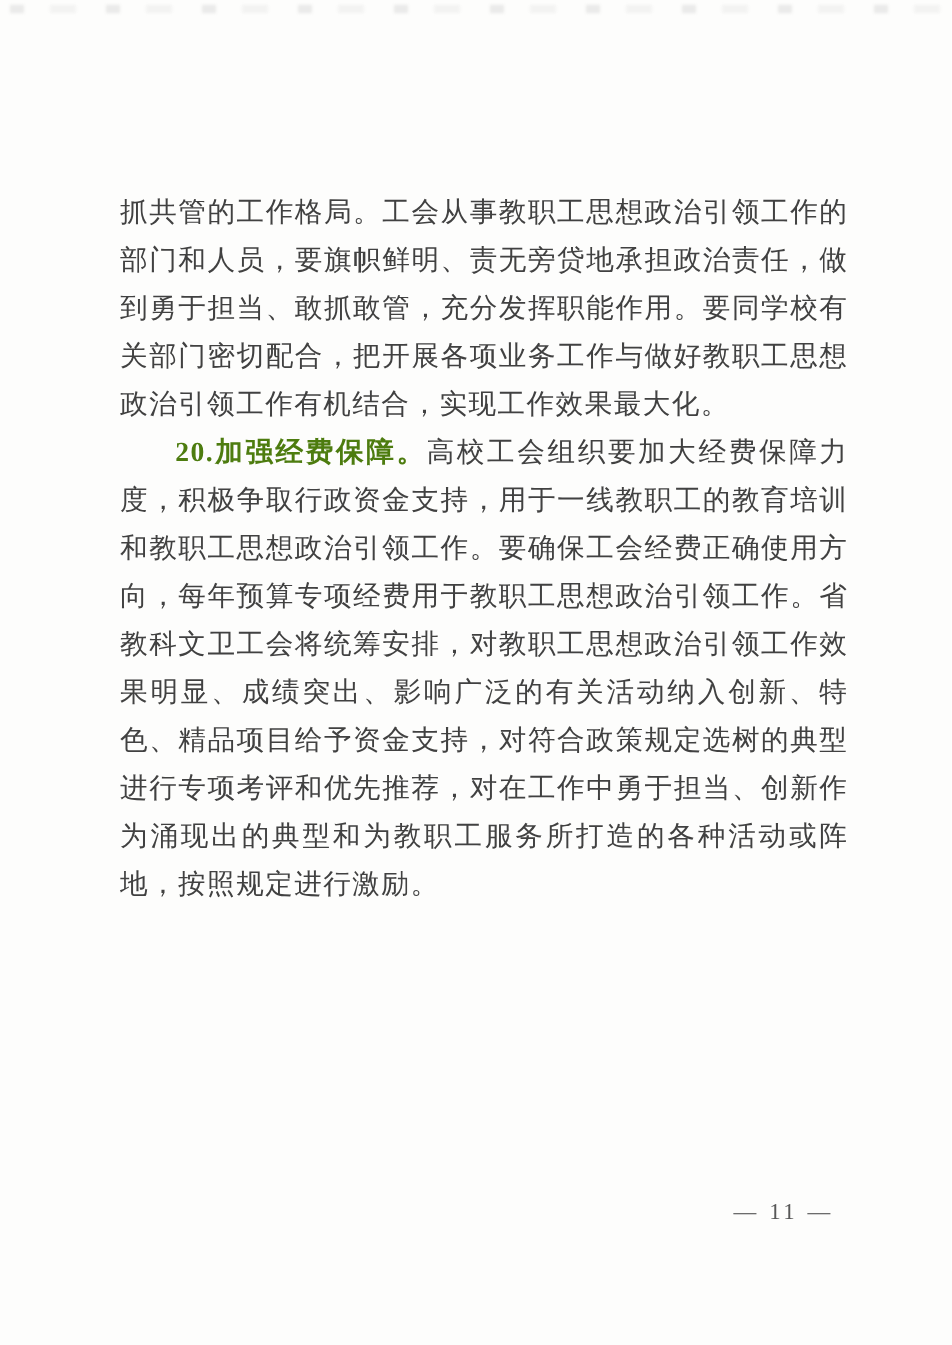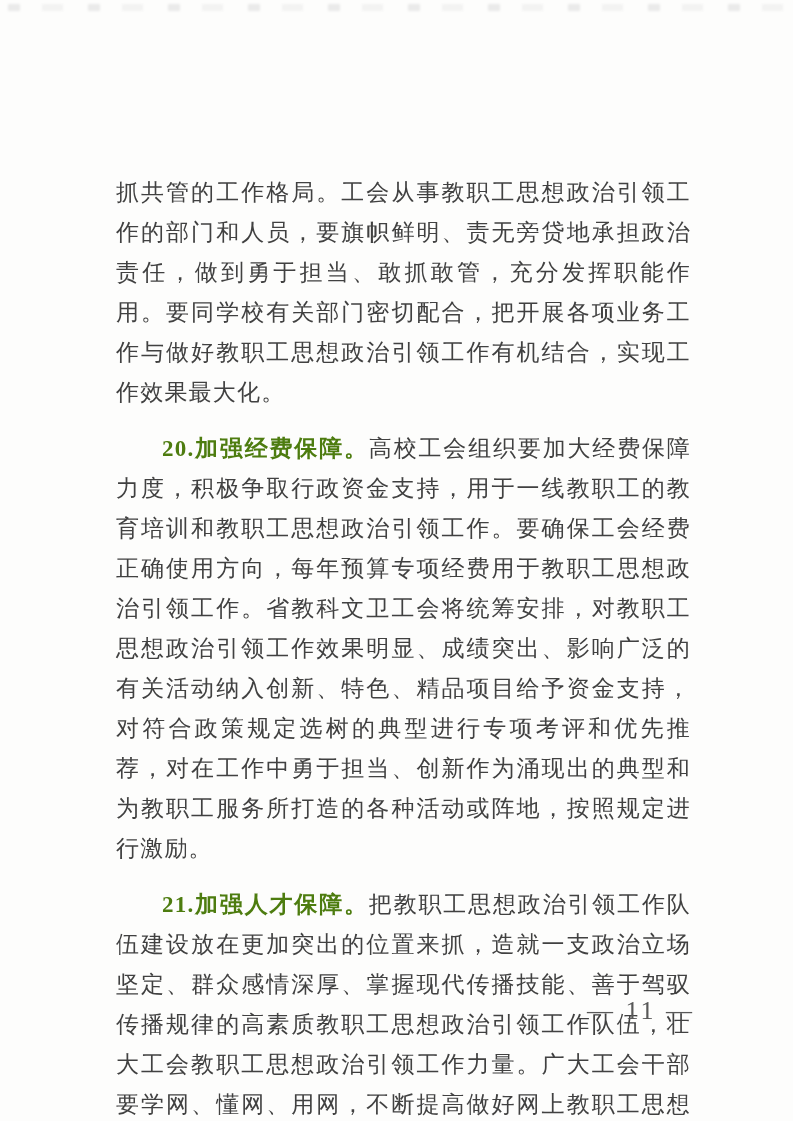--- a/index.html
+++ b/index.html
@@ -38,54 +38,53 @@
     top: 157px;
     width: 607px;
     font-size: 23px;
     line-height: 40px;
     color: #414141;
     text-align: justify;
     text-justify: inter-character;
     letter-spacing: 1.2px;
   }
   p.para {
-    margin: 16px;
+    margin: 0;
     padding: 0;
     text-indent: 2em;
   }
   p.para.no-indent {
     text-indent: 0;
   }
   .lead {
     font-weight: 700;
     color: #4d7c0f;
   }
   .page-number {
     position: absolute;
     top: 1000px;
     right: 98px;
-    font-size: 26px;
+    font-size: 19px;
     line-height: 22px;
     color: #585858;
     letter-spacing: 3px;
     font-family: "Liberation Serif", serif;
   }
 </style>
 </head>
 <body>
 
 <div class="page">
 
   <div class="scan-artifact-top"></div>
 
   <div class="doc-body">
 
     <p class="para no-indent"><span class="body-text">抓共管的工作格局。工会从事教职工思想政治引领工作的部门和人员，要旗帜鲜明、责无旁贷地承担政治责任，做到勇于担当、敢抓敢管，充分发挥职能作用。要同学校有关部门密切配合，把开展各项业务工作与做好教职工思想政治引领工作有机结合，实现工作效果最大化。</span></p>
 
     <p class="para"><strong class="lead">20.加强经费保障。</strong><span class="body-text">高校工会组织要加大经费保障力度，积极争取行政资金支持，用于一线教职工的教育培训和教职工思想政治引领工作。要确保工会经费正确使用方向，每年预算专项经费用于教职工思想政治引领工作。省教科文卫工会将统筹安排，对教职工思想政治引领工作效果明显、成绩突出、影响广泛的有关活动纳入创新、特色、精品项目给予资金支持，对符合政策规定选树的典型进行专项考评和优先推荐，对在工作中勇于担当、创新作为涌现出的典型和为教职工服务所打造的各种活动或阵地，按照规定进行激励。</span></p>
 
-    <p class="para"><strong class="lead">21.加强人才保障。</strong><span class="body-text">把教职工思想政治引领工作队伍建设放在更加突出的位置来抓，造就一支政治立场坚定、群众感情深厚、掌握现代传播技能、善于驾驭传播规律的高素质教职工思想政治引领工作队伍，壮大工会教职工思想政治引领工作力量。广大工会干部要学网、懂网、用网，不断提高做好网上教职工思想政治工作的能力。抓好教职</span></p>
 
   </div>
 
   <div class="page-number">— 11 —</div>
 
 </div>
 
 </body></html>

